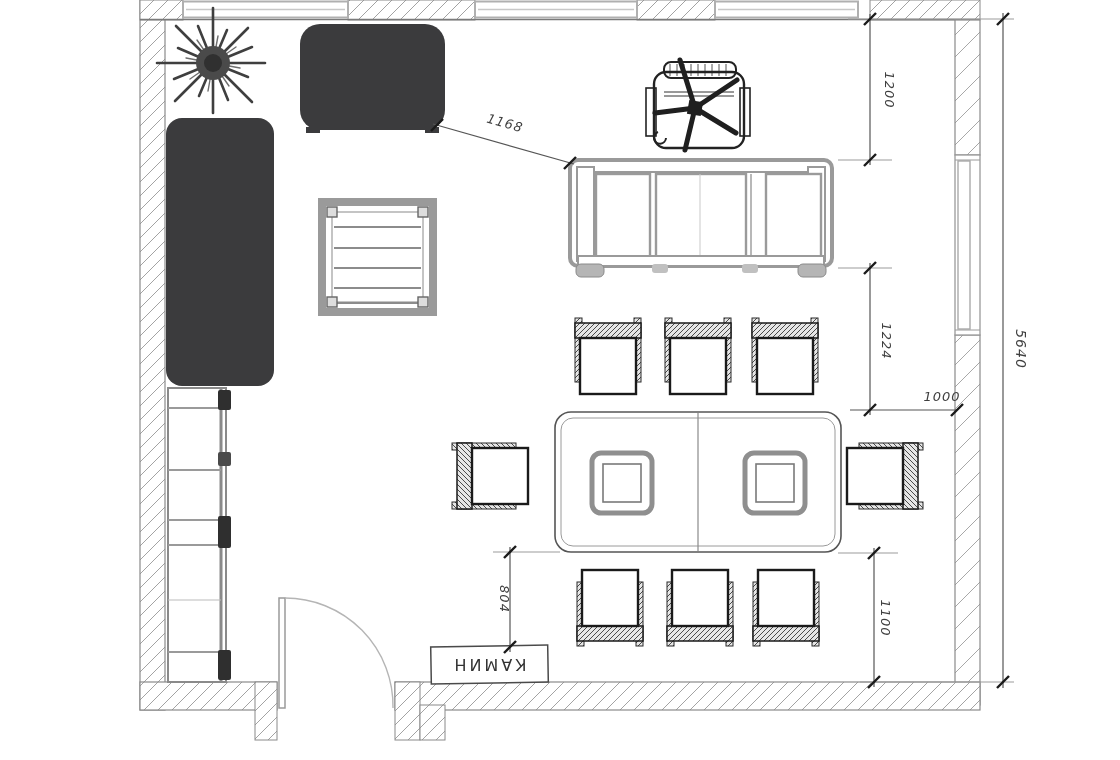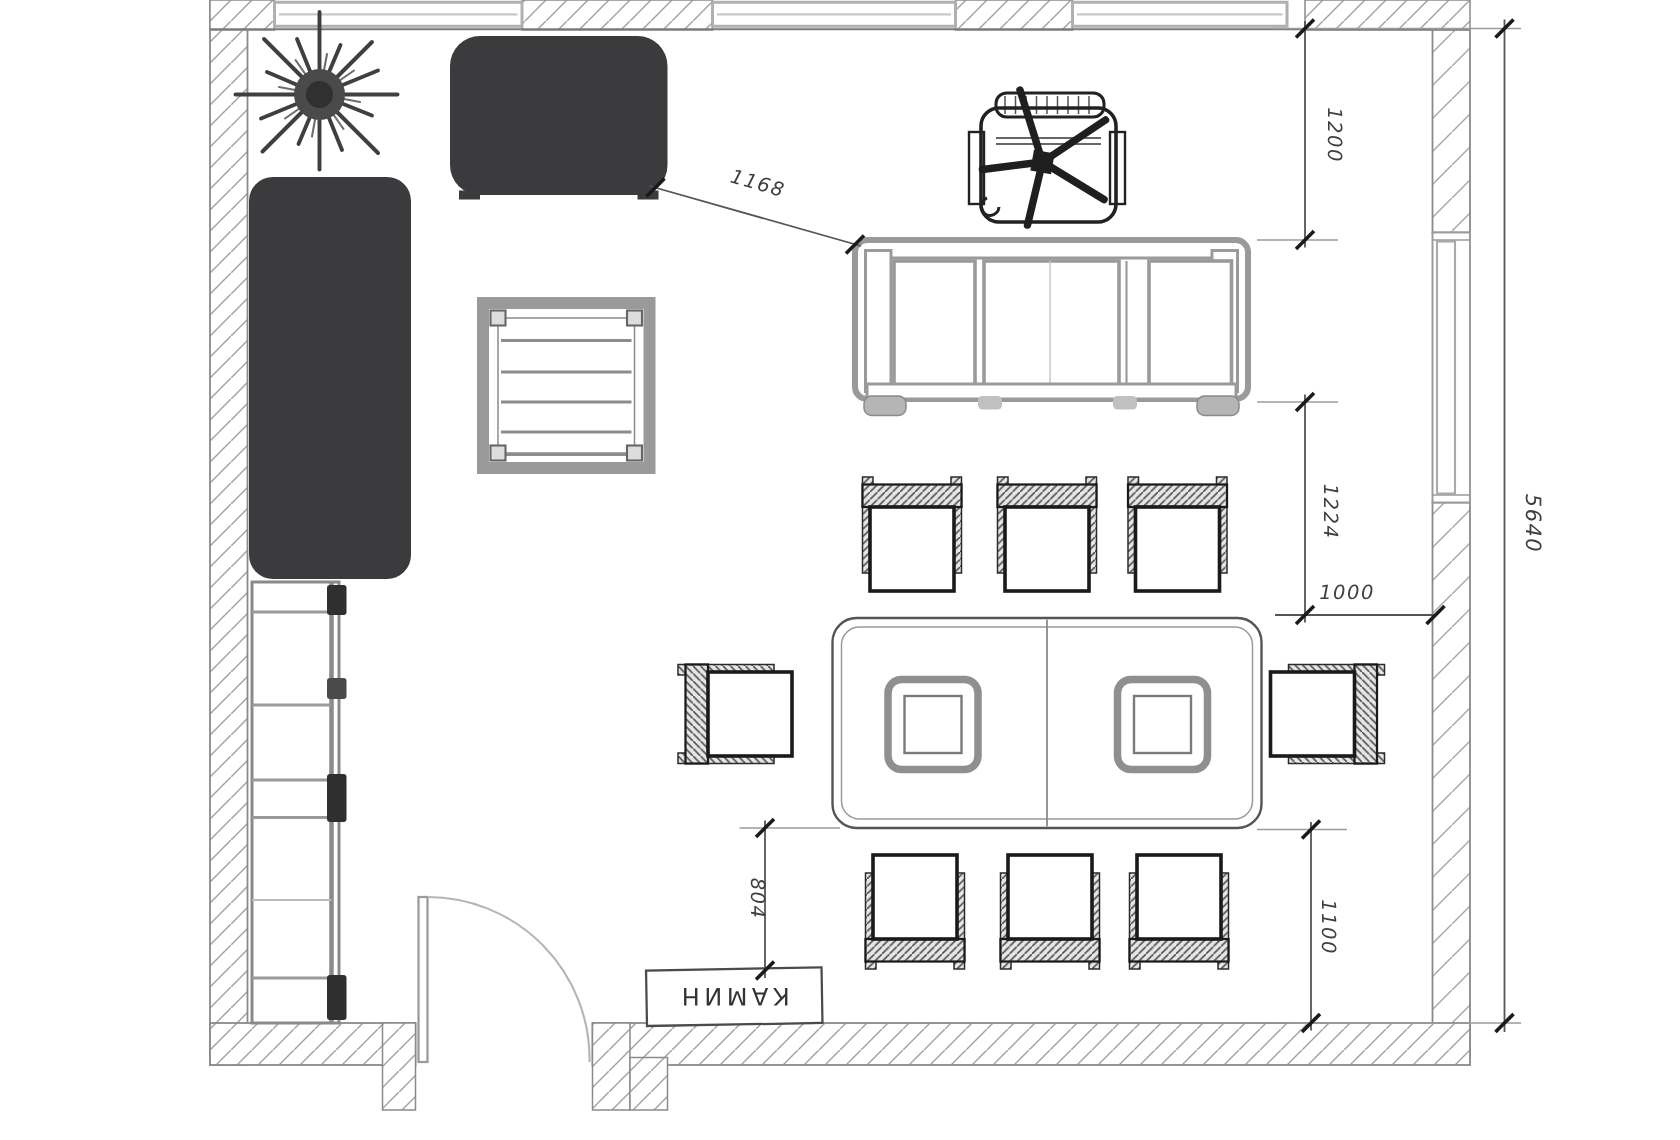--- a/index.html
+++ b/index.html
@@ -2,21 +2,21 @@
 <html><head>
 <meta charset="utf-8">
 <style>
   html,body{margin:0;padding:0;background:#ffffff;}
   .canvas{position:relative;width:1120px;height:760px;background:#ffffff;overflow:hidden;
           font-family:"DejaVu Sans",sans-serif;}
   svg{position:absolute;left:0;top:0;}
   .dim{position:absolute;font-size:13px;font-style:italic;color:#3f3f3f;letter-spacing:1px;
        white-space:nowrap;transform-origin:center;}
   .dim.r90{transform:translate(-50%,-50%) rotate(90deg);}
-  .dim.r0{transform:translate(-50%,-50%);}
+  .dim.r0{transform:translate(-50%,-50%);margin-left:44px;}
   .dim.lg{font-size:14px;}
   .dim.diag{transform:translate(-50%,-50%) rotate(16deg);}
   .room-label{position:absolute;font-size:16px;color:#333;letter-spacing:3px;
        transform:translate(-50%,-50%) rotate(180deg);white-space:nowrap;}
 </style>
 </head>
 <body>
 
 <div class="canvas">
 

